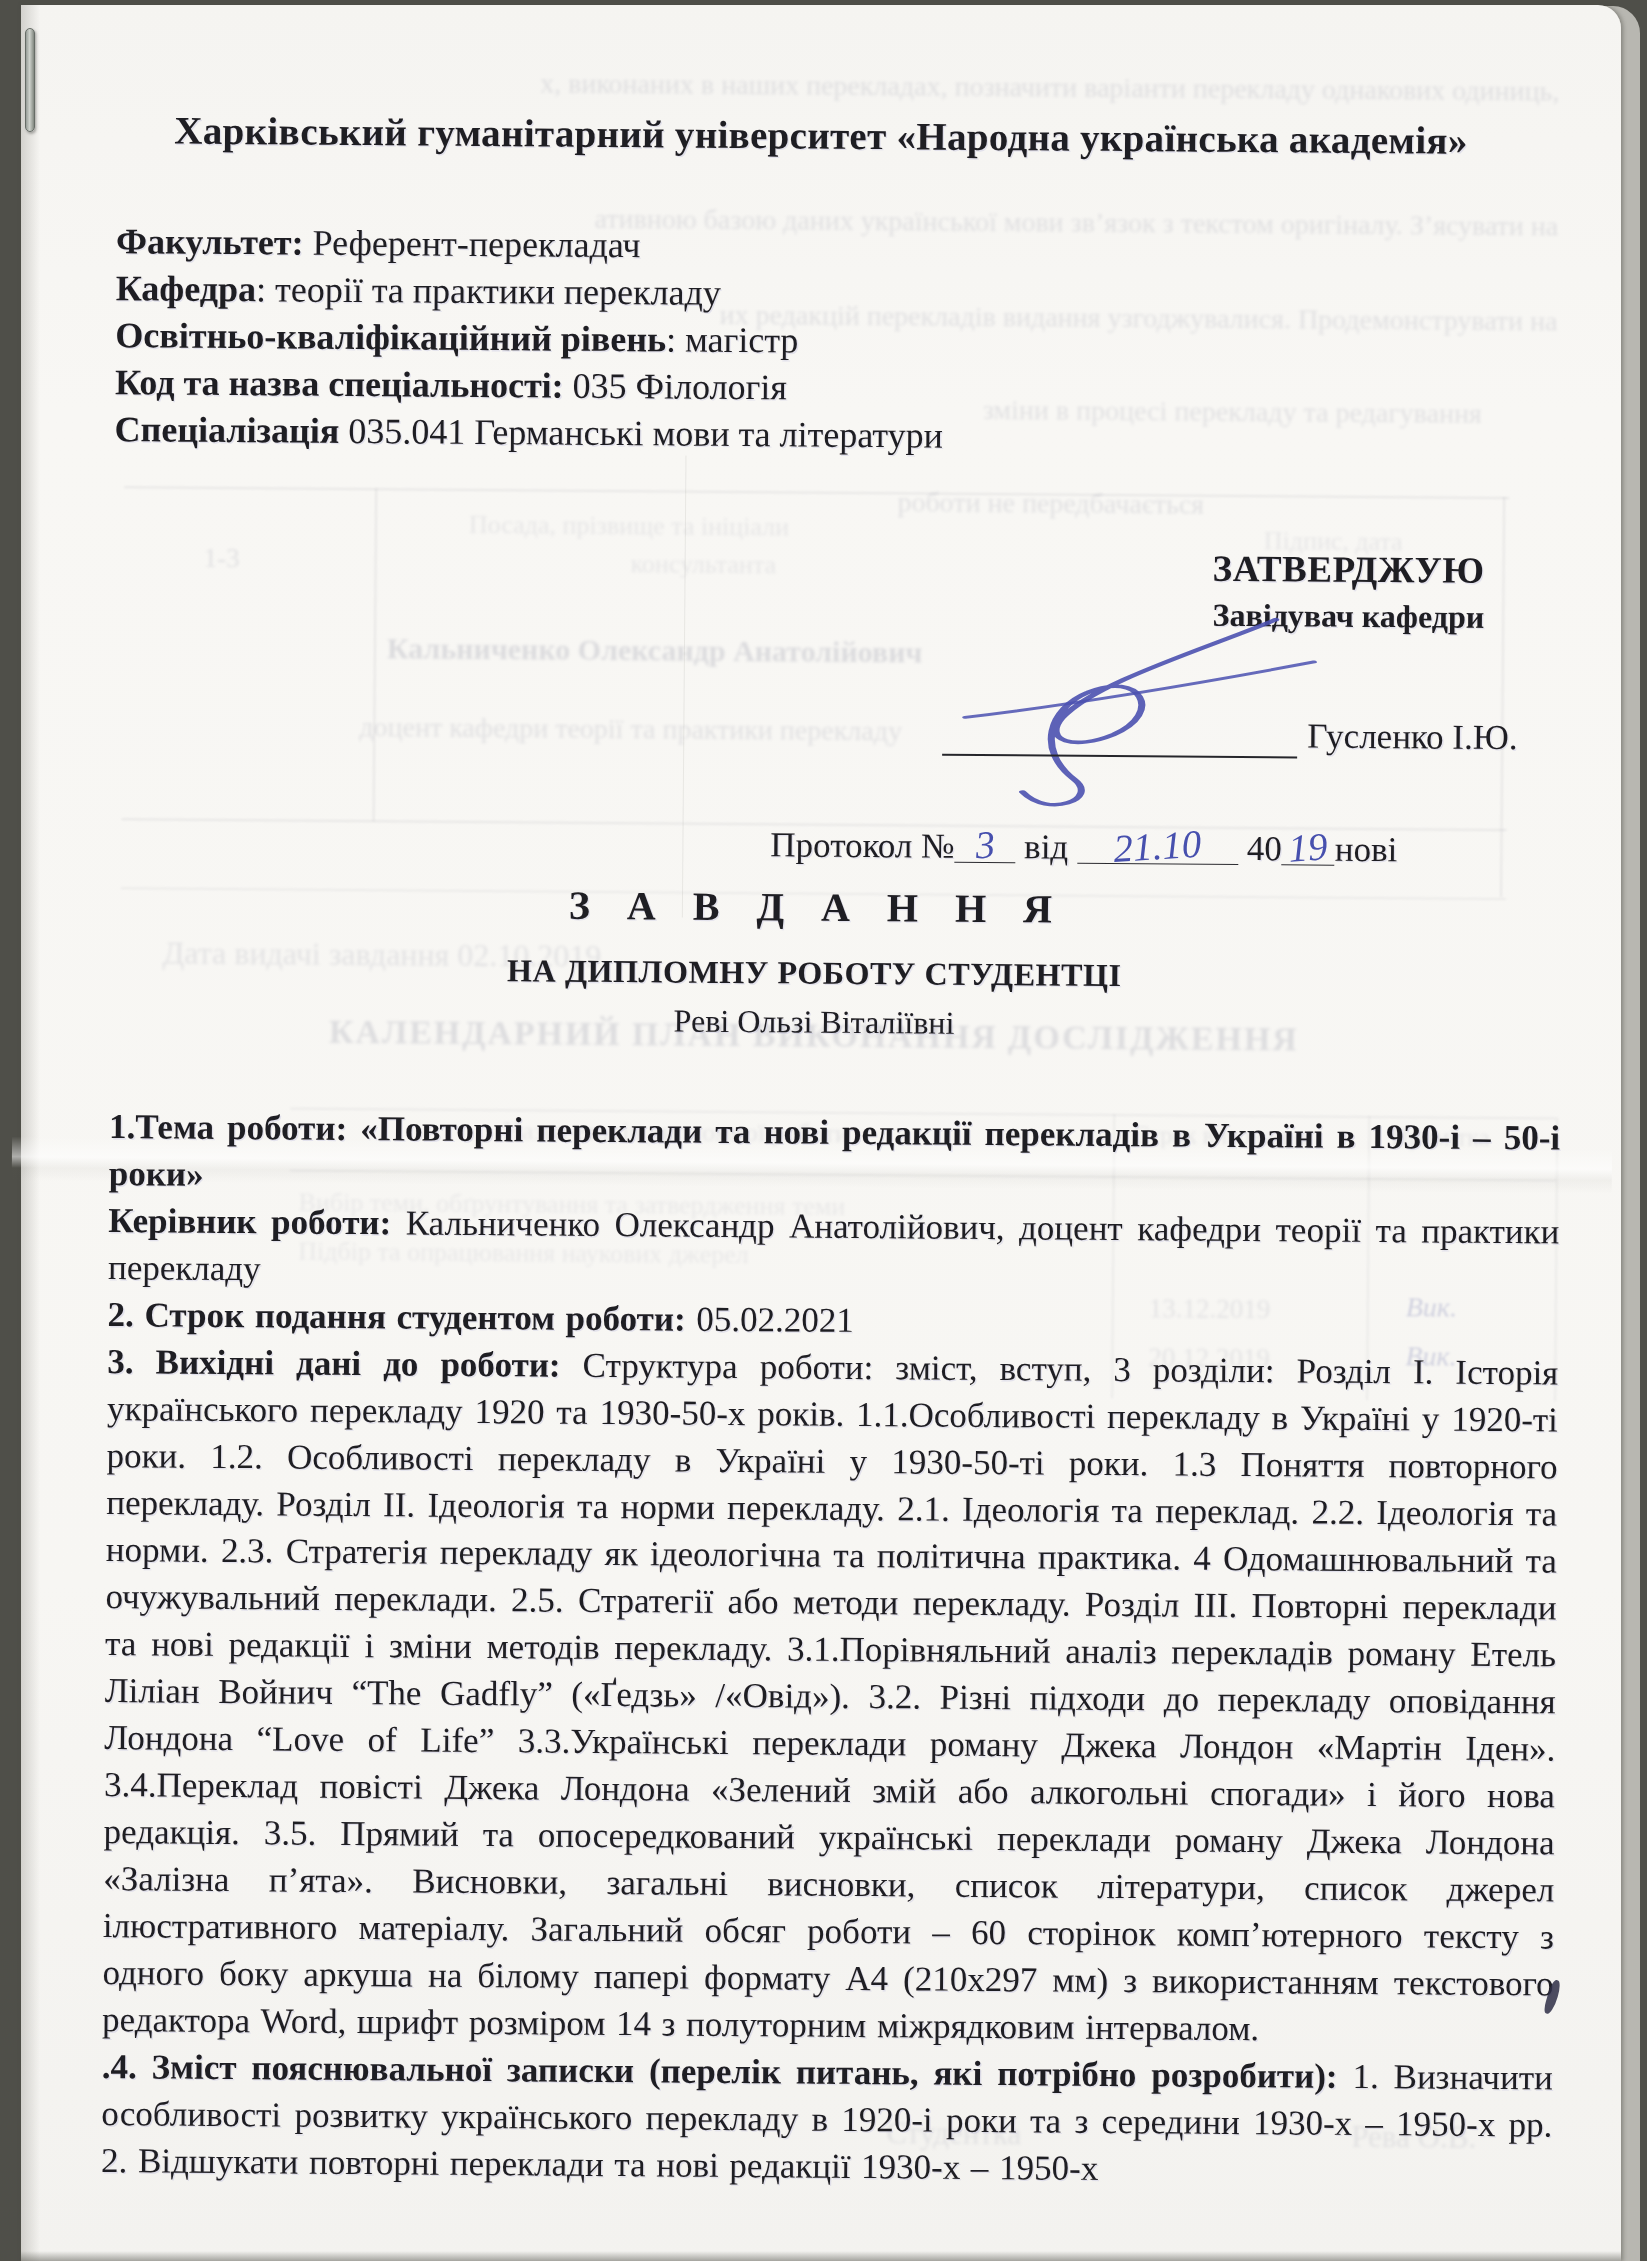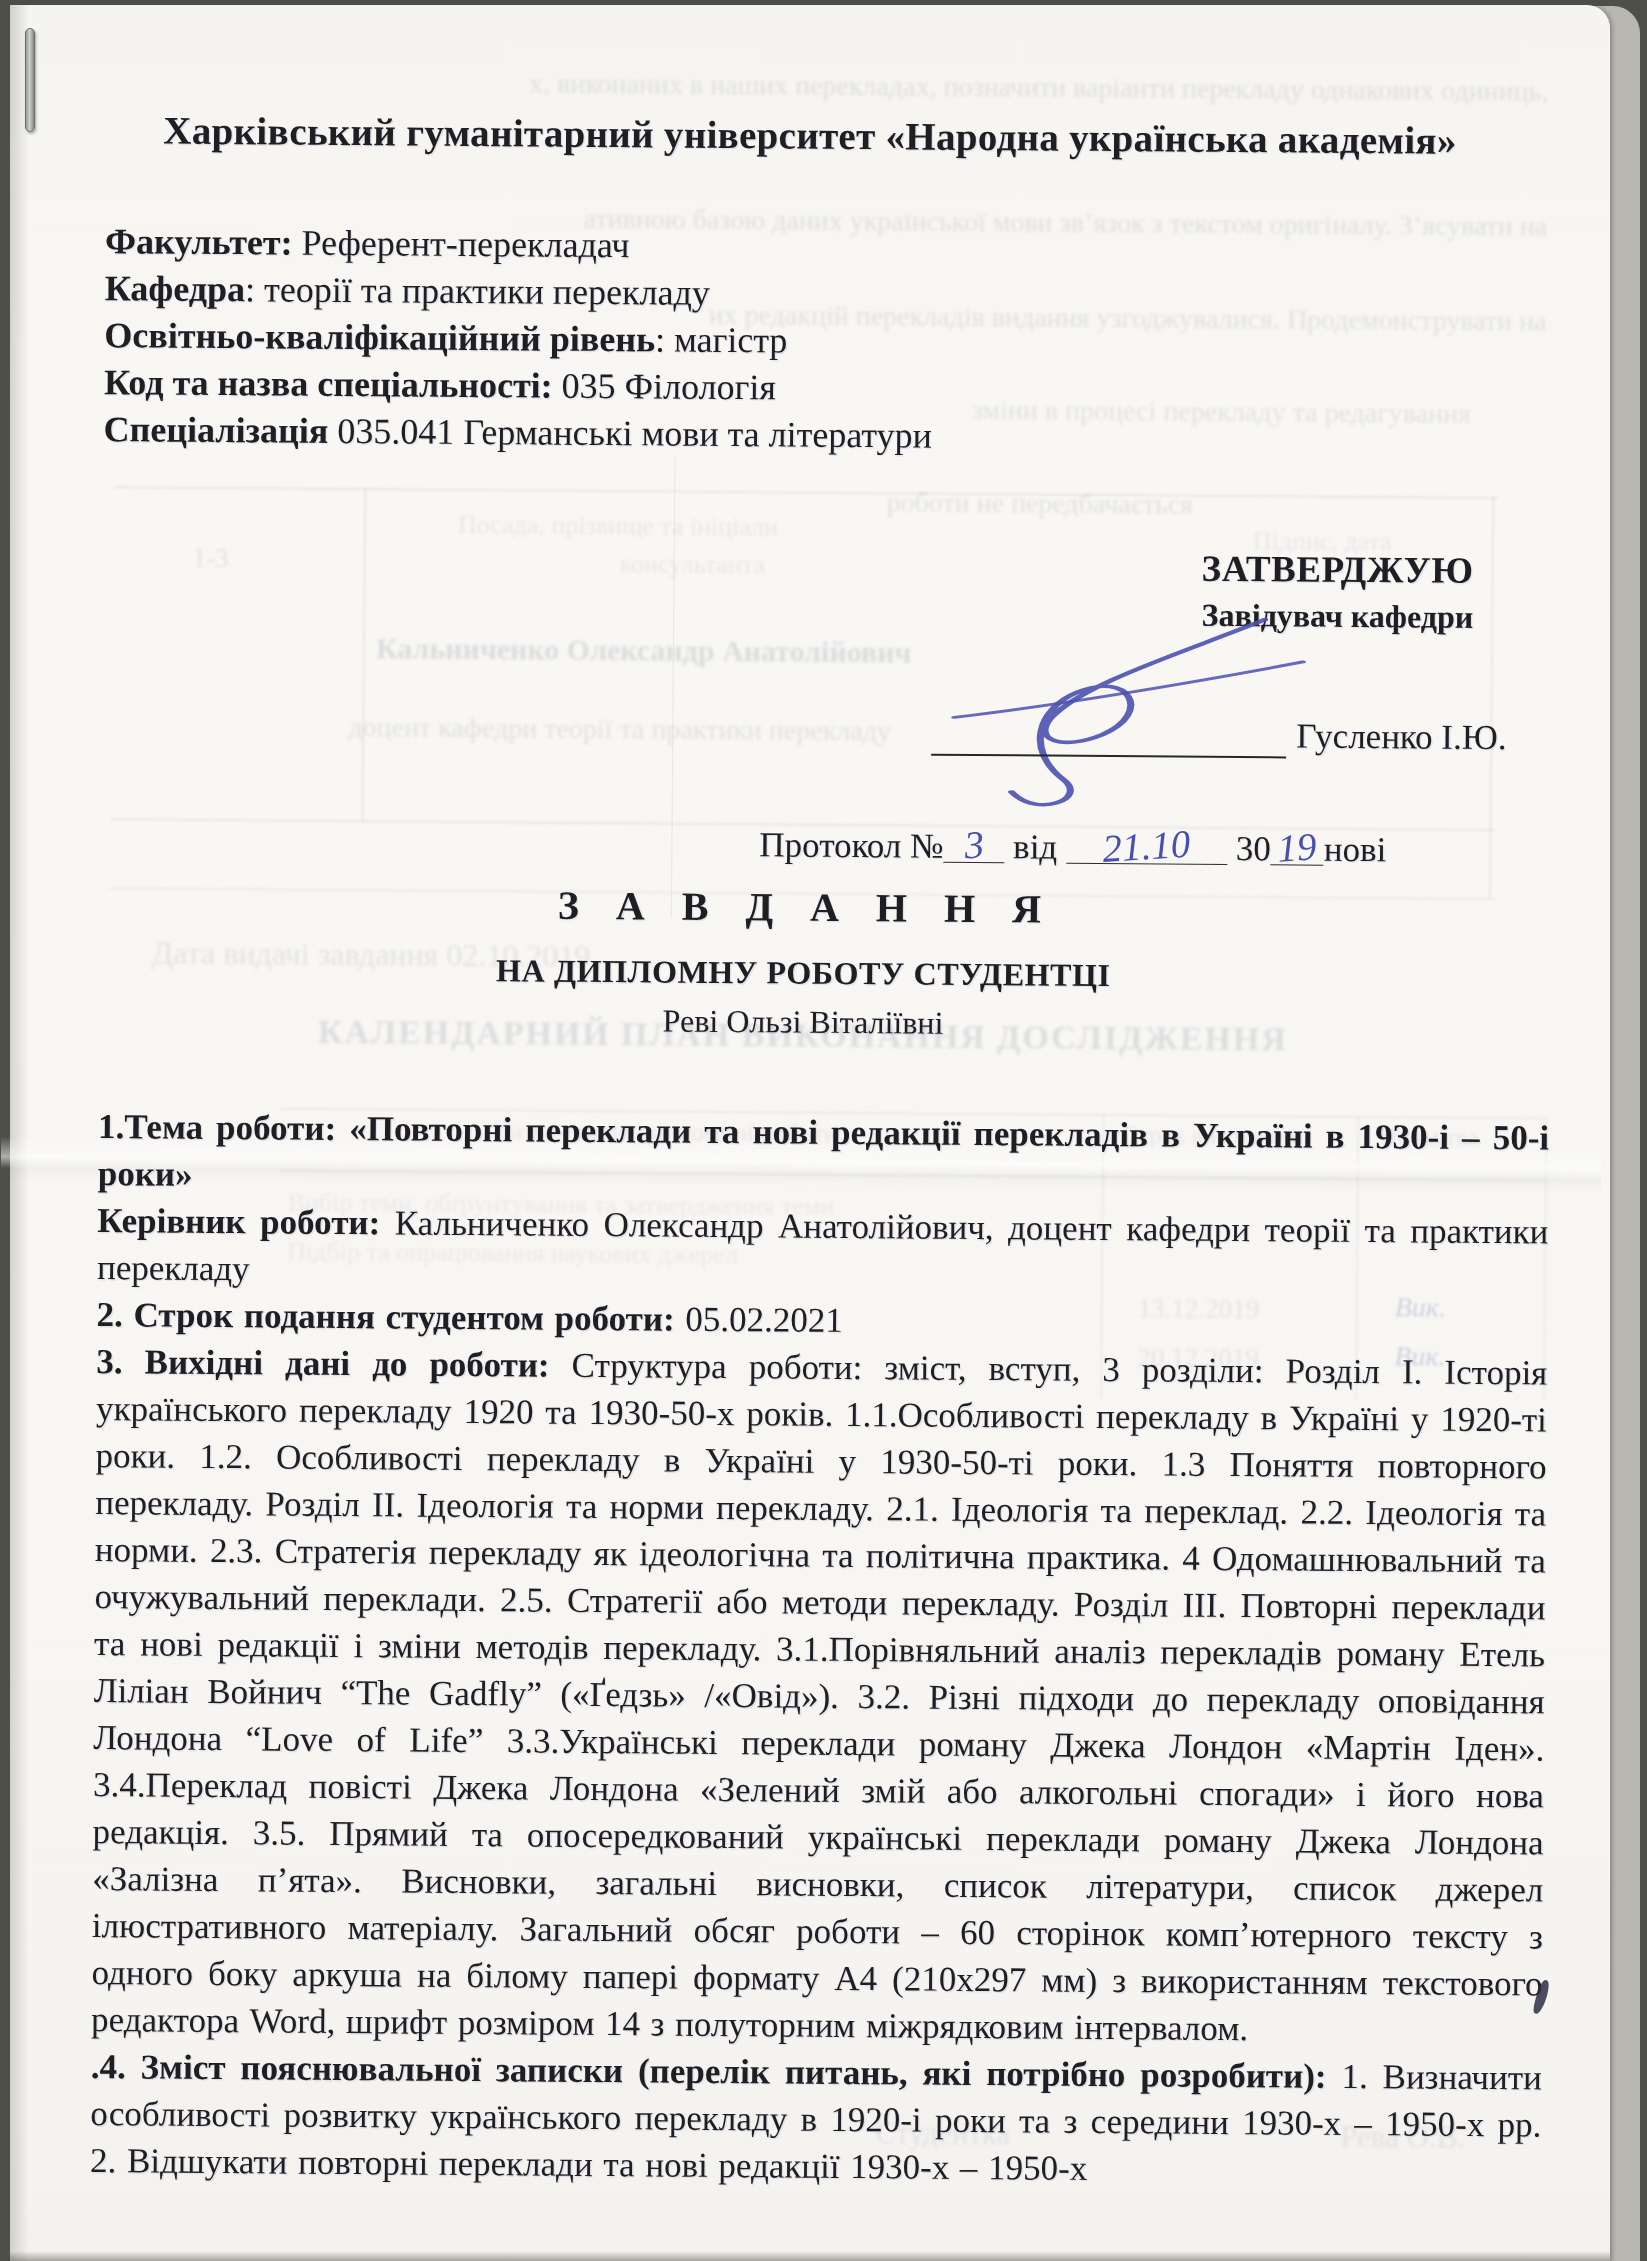--- a/index.html
+++ b/index.html
@@ -1,20 +1,20 @@
 <!DOCTYPE html>
 <html style="font-size:10.3px"><head>
 <meta charset="utf-8">
 <style>
   html,body{margin:0;padding:0;}
   body{background:#3f3f3b;font-family:"Liberation Serif","DejaVu Serif",serif;}
   .scan{position:relative;width:1647px;height:2261px;background:#4f4f49;overflow:hidden;}
   .under-sheet{position:absolute;left:1586px;top:5.8px;width:54px;height:2255px;
     background:#b8b7b1;border-top-right-radius:27px;}
-  .page{position:absolute;left:10px;top:4.5px;width:1600px;height:2257px;
+  .page{position:absolute;left:21px;top:4.5px;width:1600px;height:2257px;
     background:linear-gradient(180deg,#f5f4f1 0%,#f8f7f4 18%,#f7f6f3 70%,#f3f2ef 100%);
     border-top-right-radius:23px;
     box-shadow:1.9px 0 4.5px rgba(70,70,64,.45);}
   .page::before{content:"";position:absolute;left:0;top:0;width:19.4px;height:100%;
     background:linear-gradient(90deg,rgba(120,118,110,.28),rgba(120,118,110,0));}
   .page::after{content:"";position:absolute;left:0;bottom:0;width:100%;height:10.3px;
     background:linear-gradient(0deg,rgba(70,70,62,.5),rgba(70,70,62,0));}
   .fold-line{position:absolute;left:668px;top:446px;width:1.3px;height:462px;background:#8f8d85;opacity:.15;}
   .crease{position:absolute;left:0;top:1132px;width:1600px;height:45px;
     background:linear-gradient(180deg,rgba(255,255,255,0),rgba(255,255,255,.55) 45%,rgba(90,90,80,.05) 70%,rgba(255,255,255,0));}
@@ -135,21 +135,21 @@
       <div class="sig-wrap">
         <svg class="sig-svg" width="400" height="213" viewBox="0 0 620 660" preserveAspectRatio="none">
           <path d="M 540 20 C 420 120 260 220 210 330 C 180 400 230 430 290 380 C 370 310 330 180 250 250 C 190 300 170 430 230 520 C 270 580 190 640 150 560" fill="none" stroke="#4b51b0" stroke-width="11" stroke-linecap="round" opacity="0.9"></path>
           <path d="M 60 330 C 220 290 420 220 600 150" fill="none" stroke="#4b51b0" stroke-width="9" stroke-linecap="round" opacity="0.85"></path>
         </svg>
         <div class="sig-line"></div>
         <div class="signee txt">Гусленко І.Ю.</div>
       </div>
 
       <div class="protocol txt">
-        <span>Протокол №</span><span class="blank" style="width:61px;"><span class="hand">3</span></span><span> від </span><span class="blank" style="width:161px;"><span class="hand">21.10</span></span><span> 30</span><span class="blank" style="width:53px;"><span class="hand">19</span></span><span>нові</span>
+        <span>Протокол №</span><span class="blank" style="width:61px;"><span class="hand">3</span></span><span> від </span><span class="blank" style="width:161px;"><span class="hand">21.10</span></span><span> 40</span><span class="blank" style="width:53px;"><span class="hand">19</span></span><span>нові</span>
       </div>
 
       <div class="task-word txt">З А В Д А Н Н Я</div>
       <div class="task-sub txt">НА ДИПЛОМНУ РОБОТУ СТУДЕНТЦІ</div>
       <div class="student txt">Реві Ользі Віталіївні</div>
 
       <div class="bodytext txt">
         <p class="p1"><span class="b">1.Тема роботи</span><span>: «Повторні переклади та нові редакції перекладів в Україні в 1930-і – 50-і роки»</span></p>
         <p><span class="b">Керівник роботи:</span><span> Кальниченко Олександр Анатолійович, доцент кафедри теорії та практики перекладу</span></p>
         <p><span class="b">2. Строк подання студентом роботи:</span><span> 05.02.2021</span></p>

